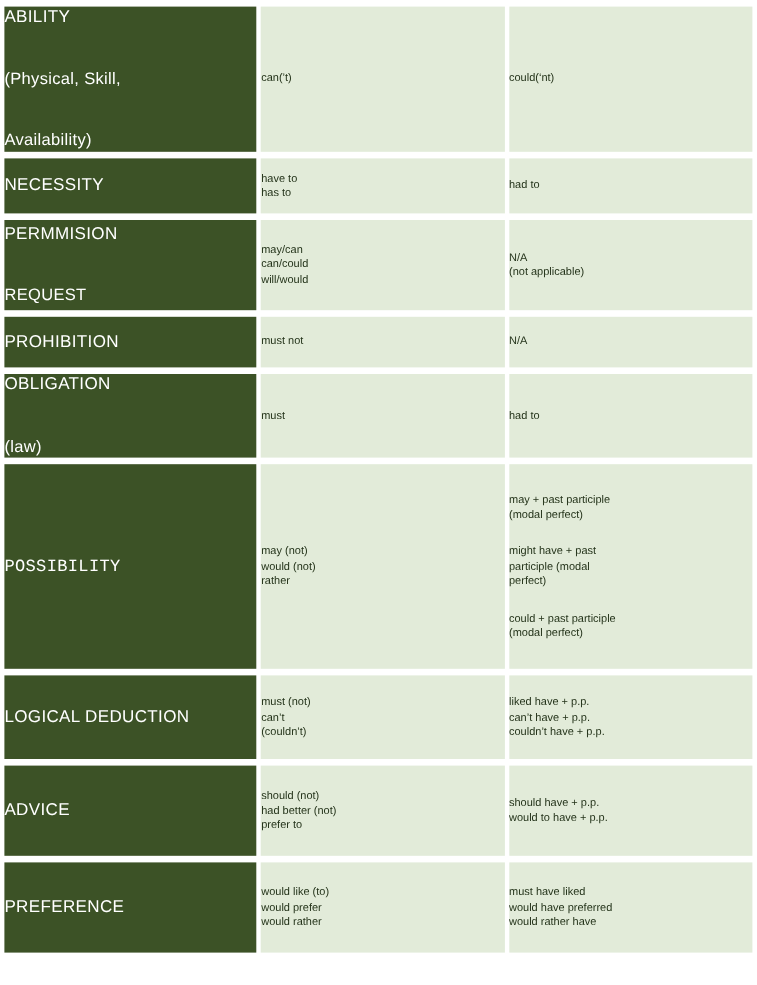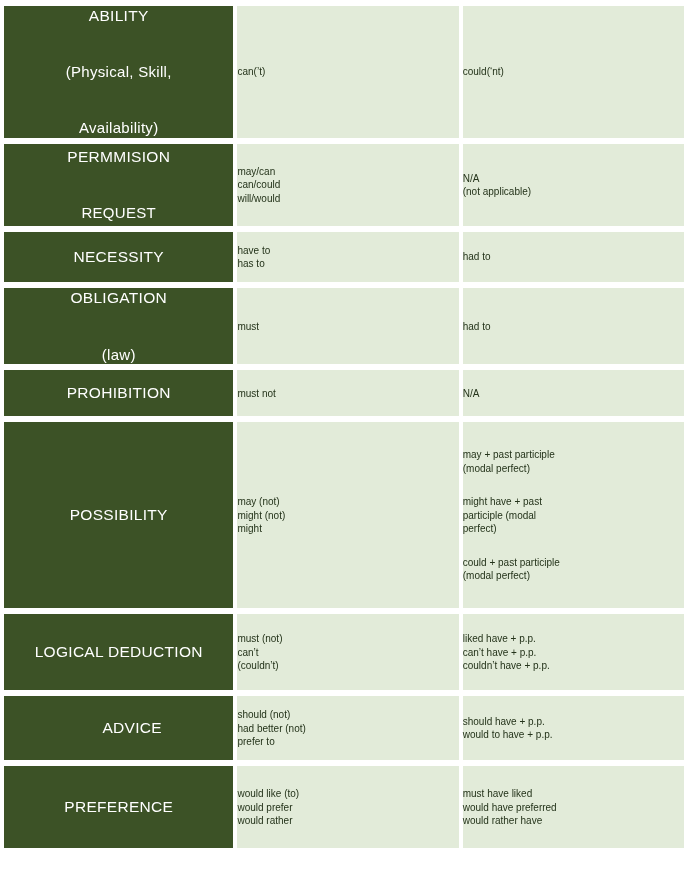--- a/index.html
+++ b/index.html
@@ -21,21 +21,21 @@
     table-layout: fixed;
   }
   #modal-table td {
     padding: 0;
     vertical-align: middle;
   }
   .cat-cell {
     width: 224px;
     background: #3c5226;
     color: #ffffff;
-    text-align: center;
+    text-align: left;
     font-size: 15.5px;
     line-height: 1.32;
     padding: 7px 6px;
     letter-spacing: 0.3px;
   }
   .cat-cell .sub {
     display: block;
     font-size: 15px;
     margin-top: 36px;
   }
@@ -63,77 +63,77 @@
           <span class="sub">Availability)</span>
         </td>
         <td class="form-cell">
           <span class="line">can(’t)</span>
         </td>
         <td class="form-cell">
           <span class="line">could(‘nt)</span>
         </td>
       </tr>
       <tr>
+        <td class="cat-cell" style="height: 50px;">
+          <span class="line">NECESSITY</span>
+        </td>
+        <td class="form-cell">
+          <span class="line">have to</span>
+          <span class="line">has to</span>
+        </td>
+        <td class="form-cell">
+          <span class="line">had to</span>
+        </td>
+      </tr>
+      <tr>
         <td class="cat-cell" style="height: 82px;">
           <span class="line">PERMMISION</span>
           <span class="sub">REQUEST</span>
         </td>
         <td class="form-cell">
           <span class="line">may/can</span>
           <span class="line">can/could</span>
           <span class="line">will/would</span>
         </td>
         <td class="form-cell">
           <span class="line">N/A</span>
           <span class="line">(not applicable)</span>
         </td>
       </tr>
       <tr>
-        <td class="cat-cell" style="height: 50px;">
-          <span class="line">NECESSITY</span>
+        <td class="cat-cell" style="height: 46px;">
+          <span class="line">PROHIBITION</span>
         </td>
         <td class="form-cell">
-          <span class="line">have to</span>
-          <span class="line">has to</span>
+          <span class="line">must not</span>
         </td>
         <td class="form-cell">
-          <span class="line">had to</span>
+          <span class="line">N/A</span>
         </td>
       </tr>
       <tr>
         <td class="cat-cell" style="height: 58px;">
           <span class="line">OBLIGATION</span>
           <span class="sub">(law)</span>
         </td>
         <td class="form-cell">
           <span class="line">must</span>
         </td>
         <td class="form-cell">
           <span class="line">had to</span>
         </td>
       </tr>
       <tr>
-        <td class="cat-cell" style="height: 46px;">
-          <span class="line">PROHIBITION</span>
-        </td>
-        <td class="form-cell">
-          <span class="line">must not</span>
-        </td>
-        <td class="form-cell">
-          <span class="line">N/A</span>
-        </td>
-      </tr>
-      <tr>
-        <td class="cat-cell" style="height: 186px;">
+        <td class="cat-cell" style="height: 186px; font-family: Liberation Mono, monospace;">
           <span class="line">POSSIBILITY</span>
         </td>
         <td class="form-cell">
           <span class="line">may (not)</span>
-          <span class="line">might (not)</span>
-          <span class="line">might</span>
+          <span class="line">would (not)</span>
+          <span class="line">rather</span>
         </td>
         <td class="form-cell">
           <span class="line">may + past participle</span>
           <span class="line">(modal perfect)</span>
           <span class="line pad-top-gap">&nbsp;</span>
           <span class="line">might have + past</span>
           <span class="line">participle (modal</span>
           <span class="line">perfect)</span>
           <span class="line pad-top-gap">&nbsp;</span>
           <span class="line">could + past participle</span>
@@ -149,21 +149,21 @@
           <span class="line">can’t</span>
           <span class="line">(couldn’t)</span>
         </td>
         <td class="form-cell">
           <span class="line">liked have + p.p.</span>
           <span class="line">can’t have + p.p.</span>
           <span class="line">couldn’t have + p.p.</span>
         </td>
       </tr>
       <tr>
-        <td class="cat-cell" style="height: 64px; padding-left: 27px;">
+        <td class="cat-cell" style="height: 82px;">
           <span class="line">ADVICE</span>
         </td>
         <td class="form-cell">
           <span class="line">should (not)</span>
           <span class="line">had better (not)</span>
           <span class="line">prefer to</span>
         </td>
         <td class="form-cell">
           <span class="line">should have + p.p.</span>
           <span class="line">would to have + p.p.</span>

